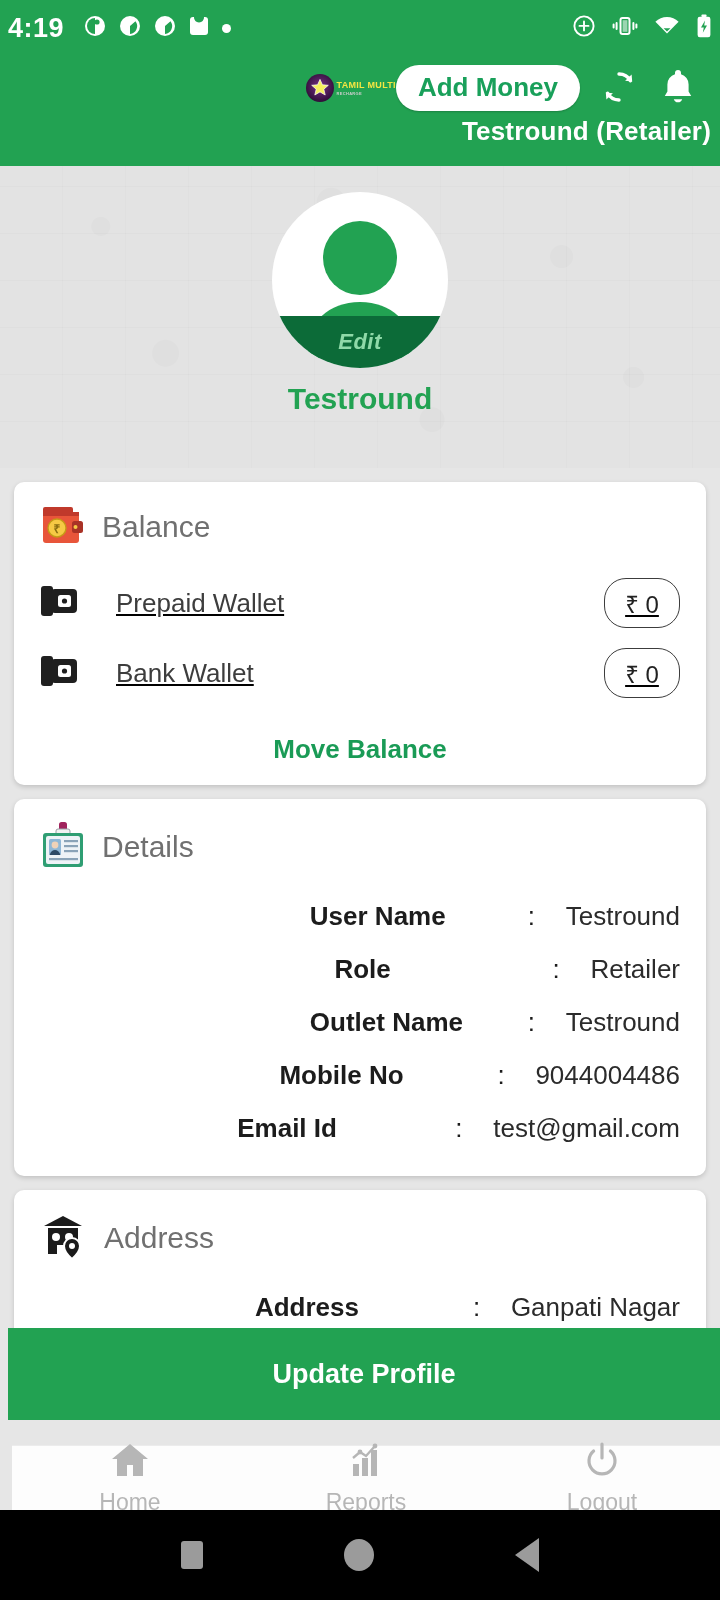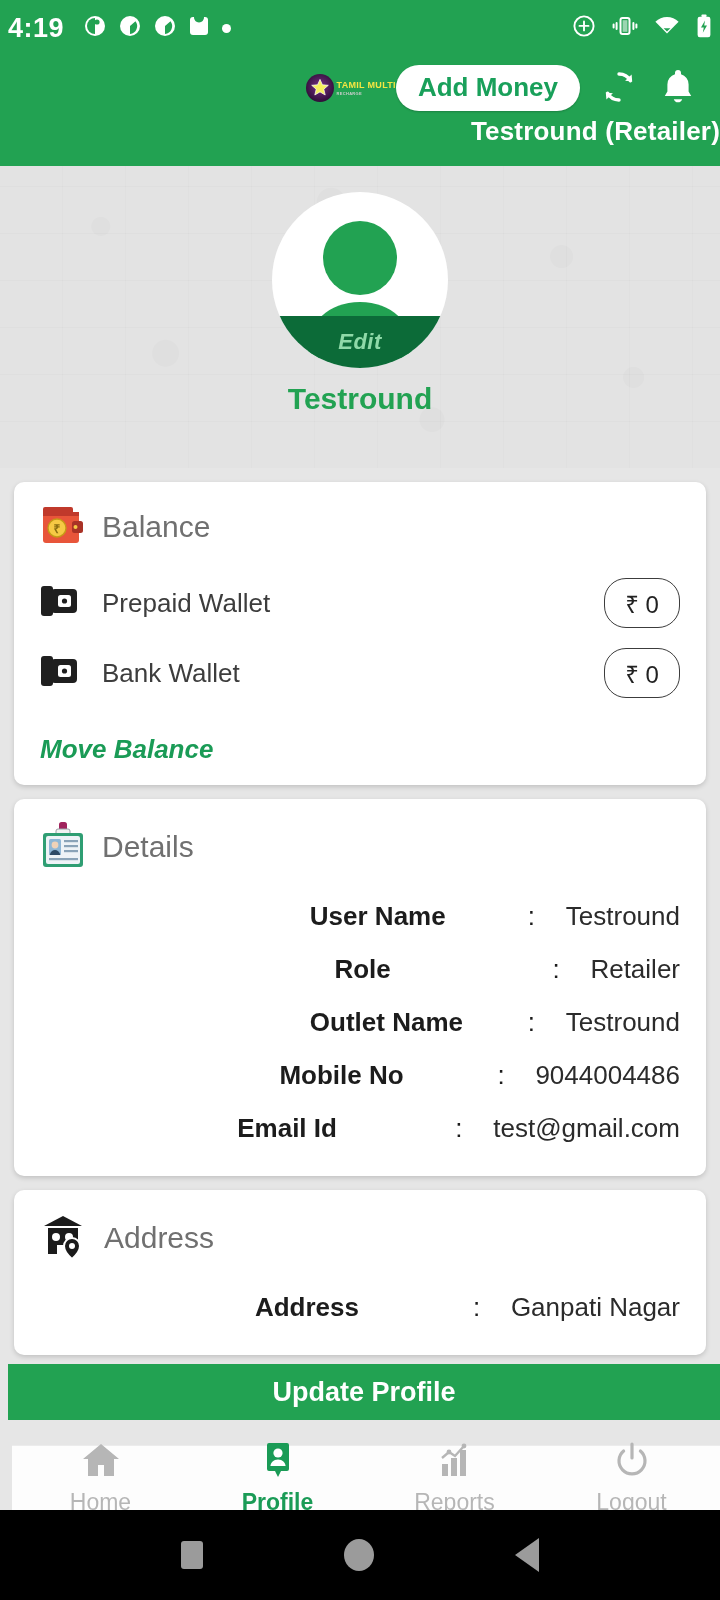--- a/index.html
+++ b/index.html
@@ -42,21 +42,21 @@
   .appbar-actions{ margin-left:auto; display:flex; align-items:center; gap:17px; }
   .add-money{
     background:#fff; color:#19a05a; border:none;
     font-size:26px; font-weight:700; font-family:"Liberation Sans", sans-serif;
     padding:9px 22px; border-radius:28px; line-height:1.05;
     box-shadow:0 1px 2px rgba(0,0,0,.2);
   }
   .icon-btn{ background:none;border:none;padding:0;display:flex;align-items:center;cursor:pointer; }
   .appbar-title{
     color:#fff; font-size:26px; font-weight:700;
-    padding:0 0 0 32px; letter-spacing:.2px; margin-top:-4px;
+    padding:0 9px 0 32px; letter-spacing:.2px; margin-top:-4px;
   }
 
   
   .hero{
     flex:0 0 302px; position:relative; overflow:hidden;
     background:#e3e3e3;
     display:flex; flex-direction:column; align-items:center;
   }
   .hero-pattern{
     position:absolute; inset:0; opacity:.55;
@@ -95,41 +95,41 @@
   }
   .card{
     background:#fff; border-radius:10px;
     box-shadow:0 2px 5px rgba(0,0,0,.16);
     margin-bottom:14px; padding:22px 26px 20px 26px;
   }
   .card-head{ display:flex; align-items:center; gap:16px; margin-bottom:18px; }
   .card-head .ch-title{ font-size:30px; color:#707070; font-weight:400; }
 
   .wallet-row{
-    display:flex; align-items:center; padding:10px 0; gap:22px;
+    display:flex; align-items:center; padding:10px 0; gap:36px;text-decoration:underline;
   }
   .wallet-row .w-label{ font-size:26px; color:#3d3d3d; }
   .chip{
     margin-left:auto; border:1.6px solid #3c3c3c; border-radius:22px;
     min-width:76px; height:50px; display:flex; align-items:center; justify-content:center;
     font-size:24px; color:#222; gap:5px; padding:0 14px;
   }
   .move-balance{
-    text-align:left; color:#1a9b56; font-size:26px; font-weight:700;
-    margin-top:26px; cursor:pointer;font-style:italic;
+    text-align:center; color:#1a9b56; font-size:26px; font-weight:700;
+    margin-top:26px; cursor:pointer;
   }
 
   .detail-row{ display:flex; align-items:baseline; padding:10px 0 12px 0;justify-content:flex-end; }
   .d-label{ width:218px; font-size:26px; font-weight:700; color:#1c1c1c; }
   .d-colon{ width:38px; font-size:26px; color:#1c1c1c; }
   .d-value{ font-size:26px; color:#2b2b2b; }
 
   
   .update-profile{
-    position:absolute; left:8px; right:0; bottom:90px; height:56px;
+    position:absolute; left:8px; right:0; bottom:90px; height:92px;
     background:#22a252; color:#fff; border:none;
     font-size:27px; font-weight:700; font-family:"Liberation Sans", sans-serif;
     display:flex; align-items:center; justify-content:center; cursor:pointer;
     z-index:6;
   }
 
   
   .bottomnav{
     position:absolute; left:12px; right:0; bottom:0; height:65px;
     background:#fdfdfd; display:flex; align-items:center;
@@ -398,30 +398,20 @@
     <div class="bottomnav">
       <button class="nav-item">
         <span>
           <svg width="44" height="40" viewBox="0 0 44 40">
               <path d="M22 4L4 19h5v17h10v-11h6v11h10V19h5z" fill="#b6b6b6"></path>
             </svg>
         </span>
         <span class="nav-label">Home</span>
       </button>
 
-      <button class="nav-item active">
-        <span>
-          <svg width="44" height="40" viewBox="0 0 44 40">
-              <path d="M13 3h18a2 2 0 012 2v24a2 2 0 01-2 2h-6l-3 6-3-6h-6a2 2 0 01-2-2V5a2 2 0 012-2z" fill="#1a9b56"></path>
-              <circle cx="22" cy="13" r="4.6" fill="#fff"></circle>
-              <path d="M22 19.6c4.6 0 7.2 3 7.6 6.4H14.4c.4-3.4 3-6.4 7.6-6.4z" fill="#fff"></path>
-            </svg>
-        </span>
-        <span class="nav-label">Profile</span>
-      </button>
 
       <button class="nav-item">
         <span>
           <svg width="44" height="40" viewBox="0 0 44 40">
               <rect x="9" y="24" width="6" height="12" fill="#b6b6b6"></rect>
               <rect x="18" y="18" width="6" height="18" fill="#b6b6b6"></rect>
               <rect x="27" y="10" width="6" height="26" fill="#b6b6b6"></rect>
               <path d="M9 18l7-6 6 4 9-10" stroke="#b6b6b6" stroke-width="2.4" fill="none"></path>
               <circle cx="16" cy="12" r="2.4" fill="#b6b6b6"></circle>
               <circle cx="31" cy="6" r="2.4" fill="#b6b6b6"></circle>

